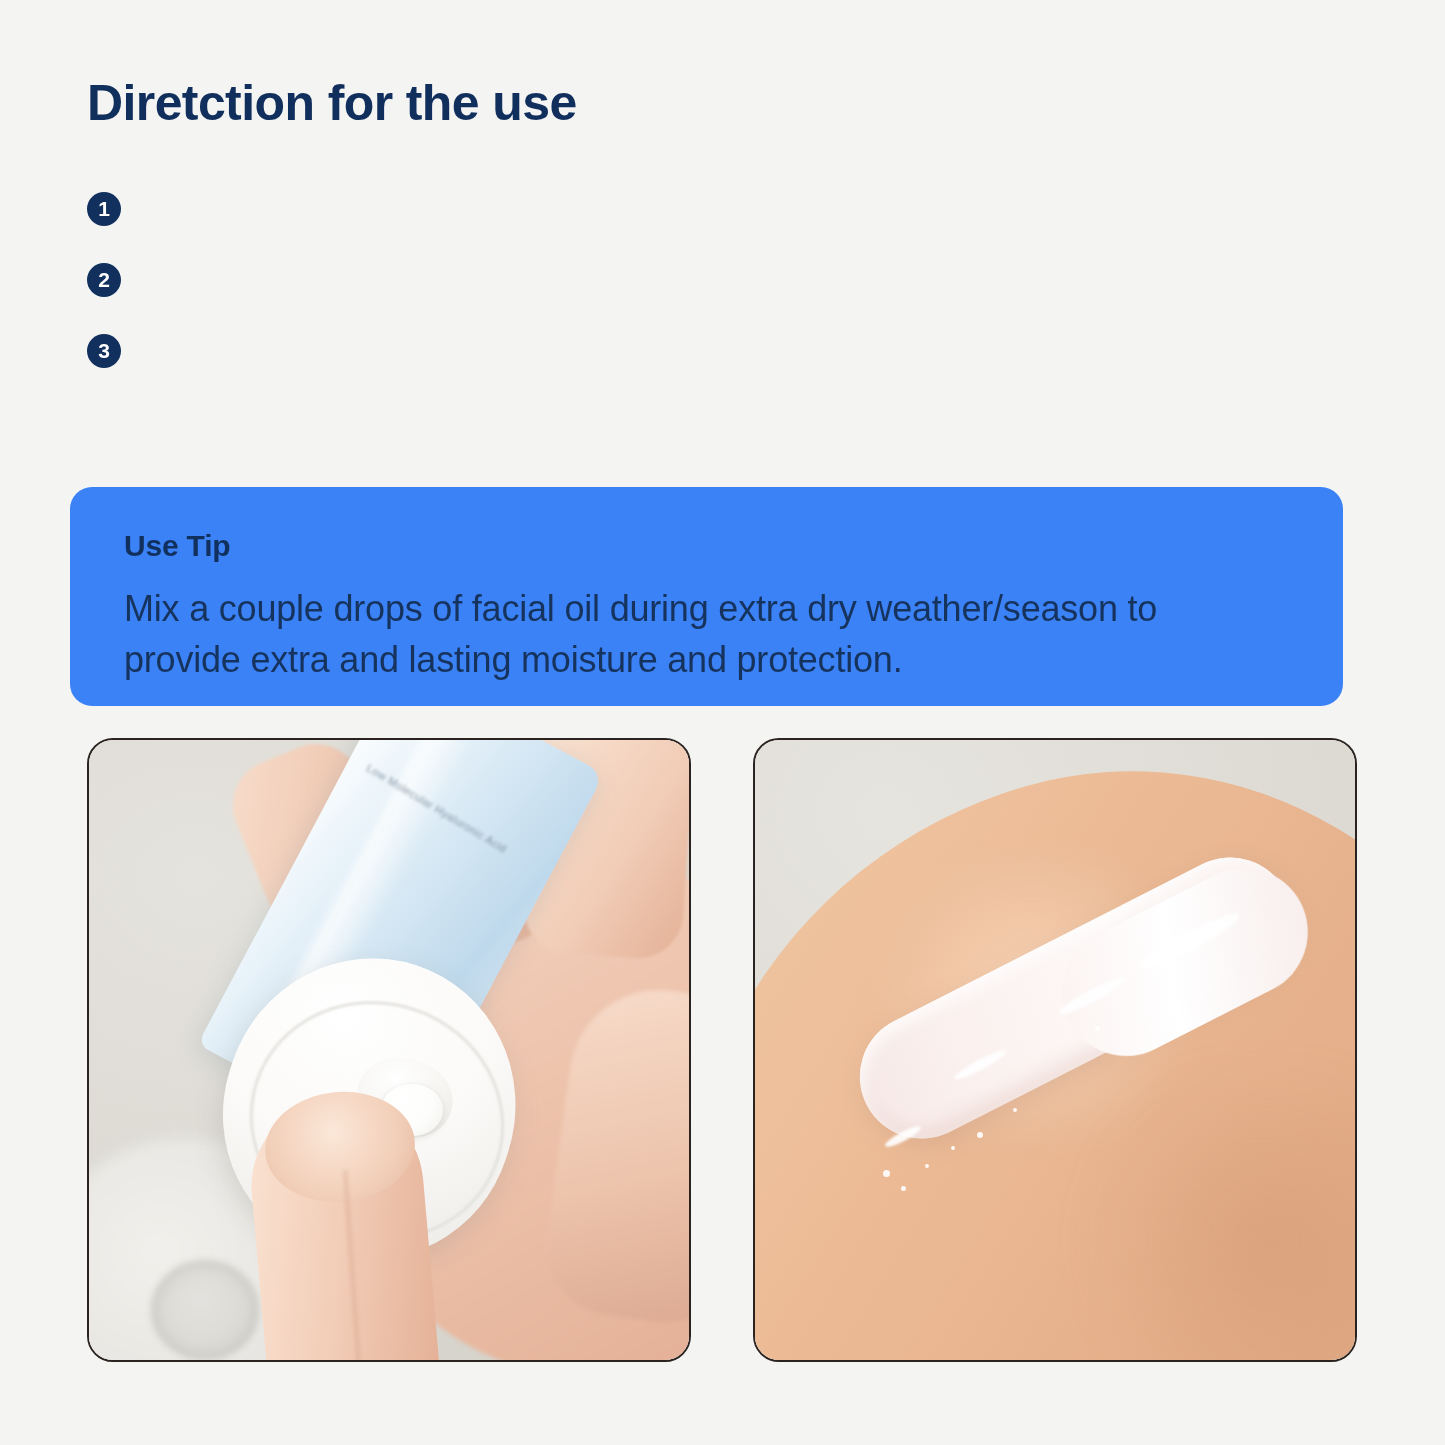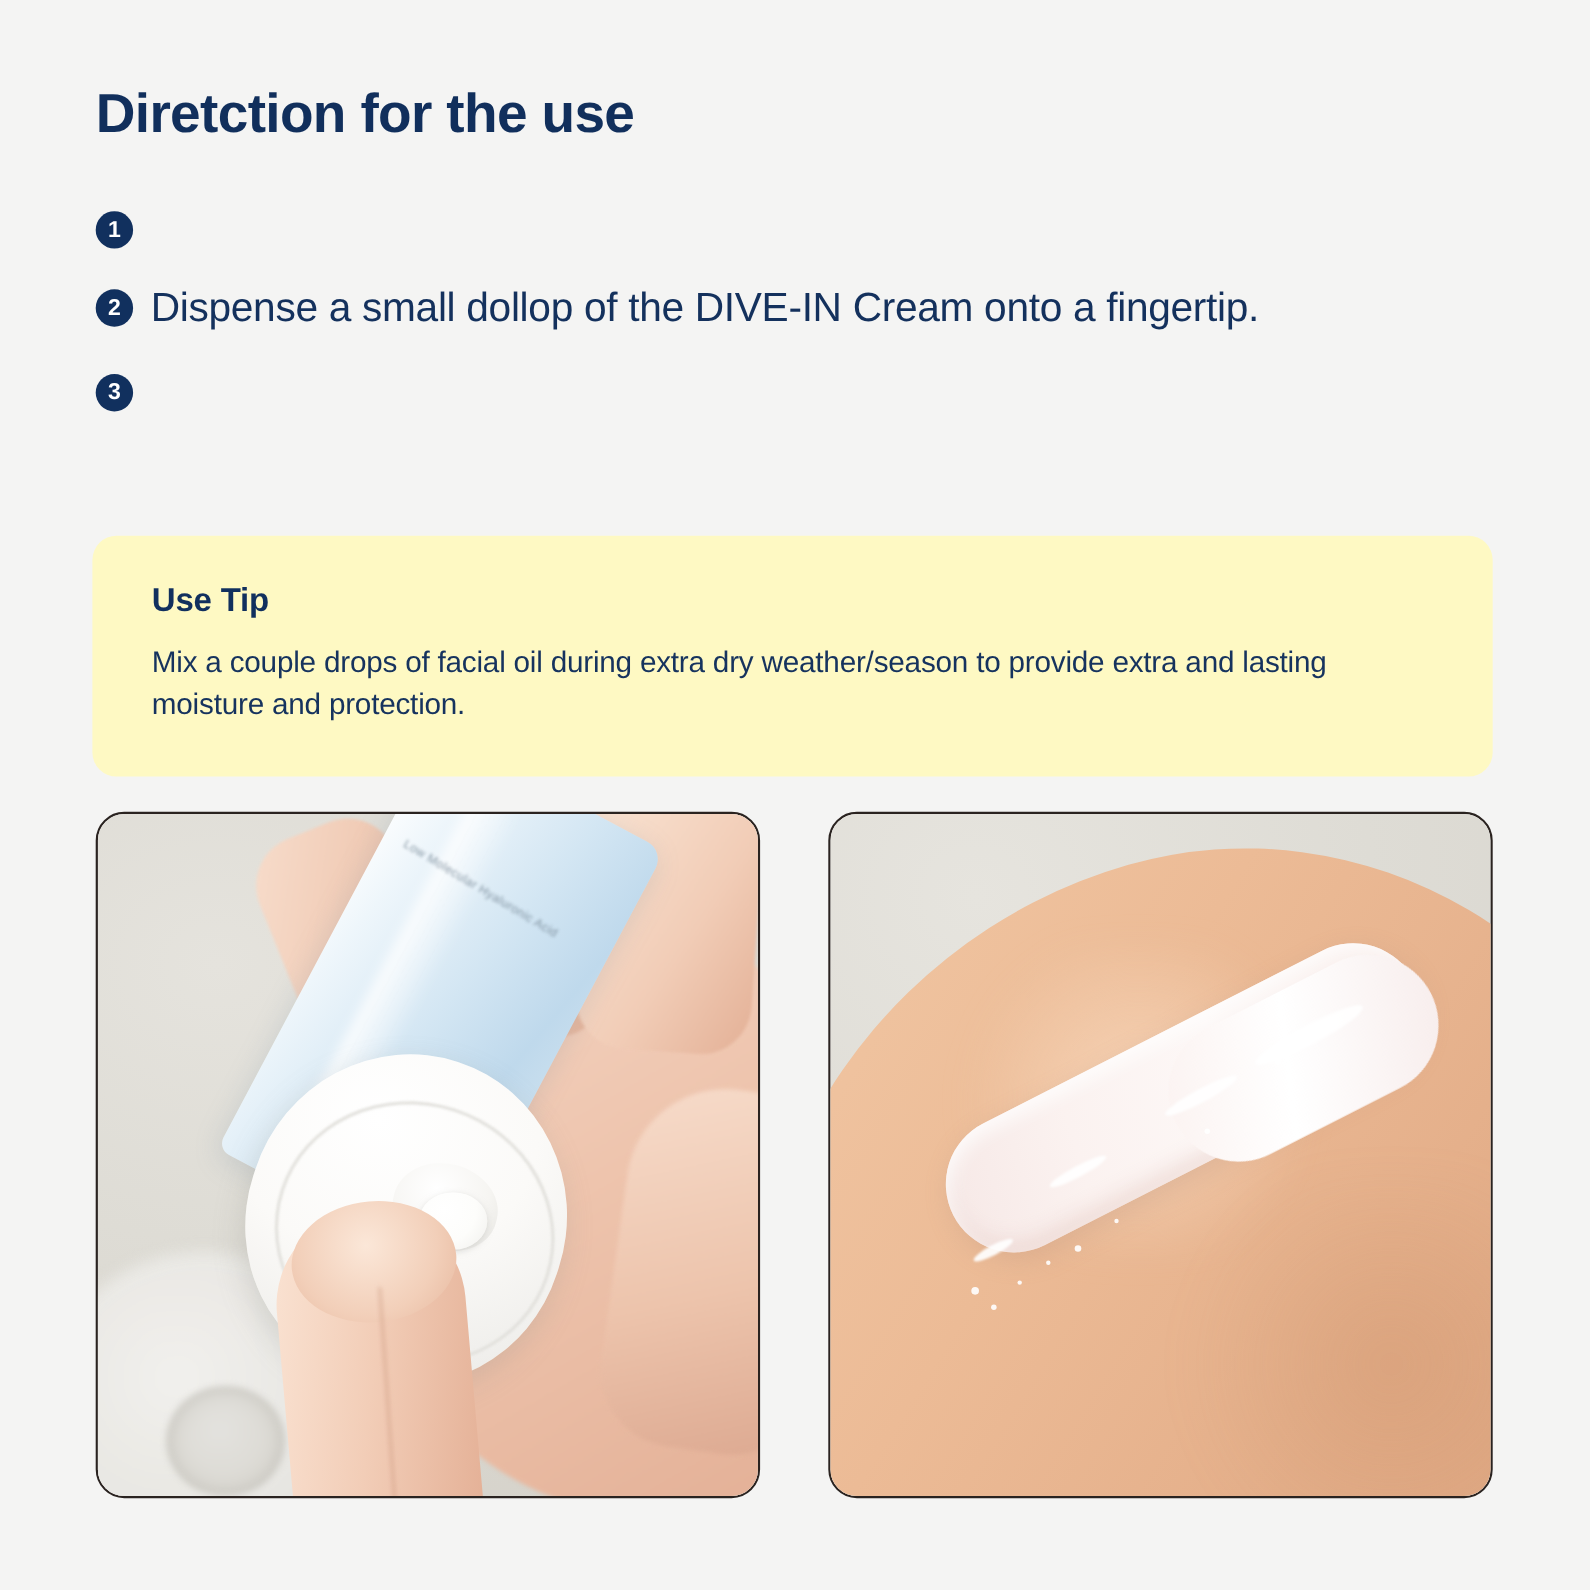--- a/index.html
+++ b/index.html
@@ -64,38 +64,38 @@
   .step-text {
     font-size: 37px;
     line-height: 1.28;
     color: #14315d;
     letter-spacing: -0.3px;
   }
 
   
   .tip-card {
     position: absolute;
-    left: 84px;
+    left: 70px;
     top: 487px;
     width: 1273px;
     height: 219px;
-    background: #fef9c3;
+    background: #3b82f6;
     border-radius: 22px;
     box-sizing: border-box;
     padding: 42px 52px 0 54px;
   }
   .tip-title {
     font-size: 30px;
     font-weight: bold;
     color: #11305e;
     margin-bottom: 20px;
     letter-spacing: -0.2px;
   }
   .tip-body {
-    font-size: 27px;
+    font-size: 36px;
     line-height: 1.42;
     color: #16335e;
     letter-spacing: -0.2px;
     max-width: 1135px;
   }
 
   
   .photo {
     position: absolute;
     top: 738px;
@@ -387,21 +387,20 @@
   <div class="heading">Diretction for the use</div>
 
   <div class="steps">
 
     <div class="step">
       <div class="step-badge">1</div>
     </div>
 
     <div class="step">
       <div class="step-badge">2</div>
-      <div class="step-text">Dispense a small dollop of the DIVE-IN Cream onto a fingertip.</div>
     </div>
 
     <div class="step">
       <div class="step-badge">3</div>
     </div>
 
   </div>
 
   <div class="tip-card">
     <div class="tip-title">Use Tip</div>

